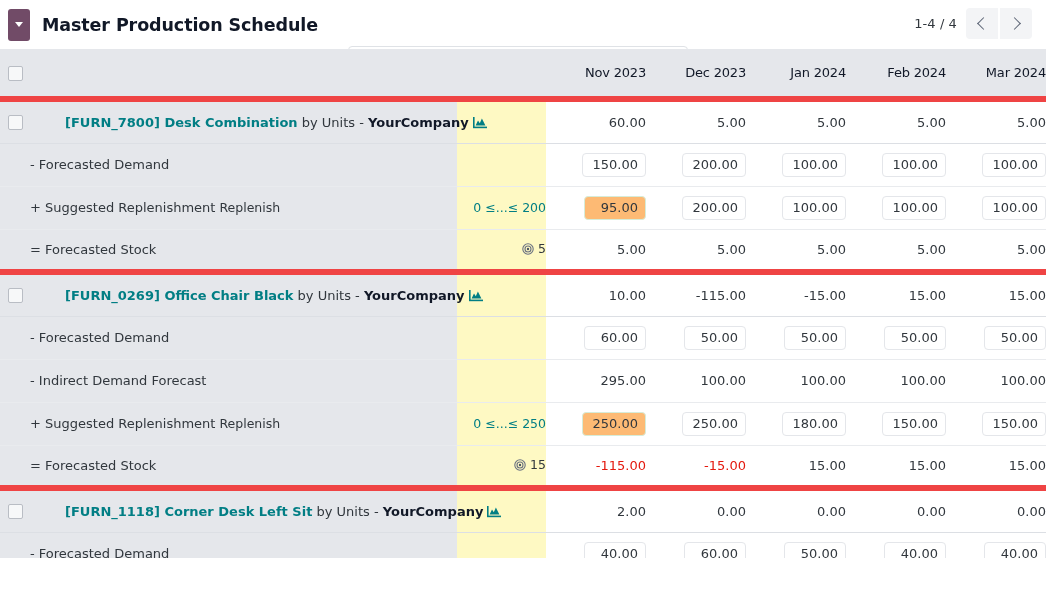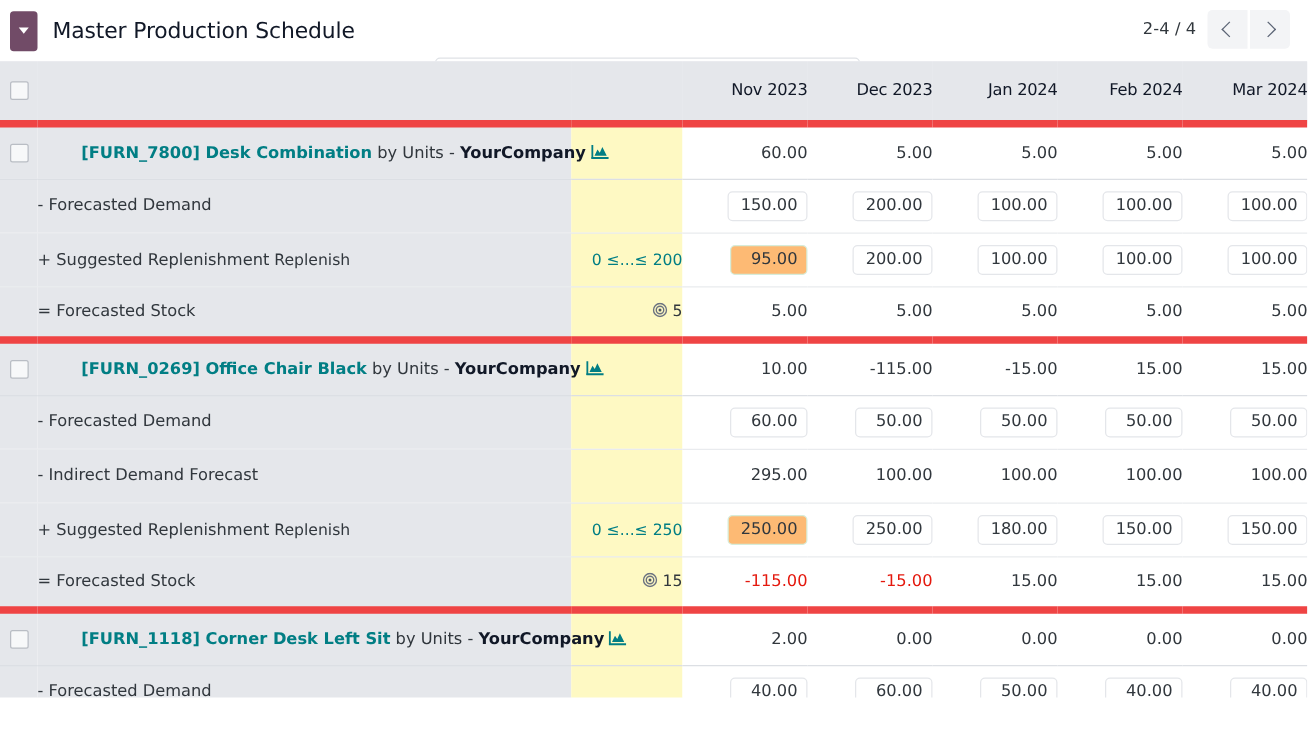--- a/index.html
+++ b/index.html
@@ -43,20 +43,21 @@
     border-left: 4.5px solid transparent;
     border-right: 4.5px solid transparent;
     border-top: 5px solid #ffffff;
   }
   .breadcrumb-title {
     font-size: 17.5px;
     color: #111827;
     margin-left: 12px;
     white-space: nowrap;
     letter-spacing: -0.1px;
+    font-weight: bold;
   }
 
   
   .searchbar {
     position: absolute;
     left: 348px;
     top: 8px;
     width: 340px;
     height: 33px;
     box-sizing: border-box;
@@ -307,21 +308,21 @@
         <line x1="10.5" y1="10.5" x2="14.6" y2="14.6" stroke="#31373d" stroke-width="1.4" stroke-linecap="round"></line>
       </svg>
       <input class="search-input" type="text" placeholder="Search..." style="">
     </div>
     <div class="dropdown-toggle">
       <span class="caret"></span>
     </div>
   </div>
 
   <div class="pager">
-    <span class="pager-value">2-4 / 4</span>
+    <span class="pager-value">1-4 / 4</span>
     <span class="pager-buttons">
       <button class="pager-btn">
         <span class="chev left"></span>
       </button>
       <button class="pager-btn">
         <span class="chev right"></span>
       </button>
     </span>
   </div>
 </div>

